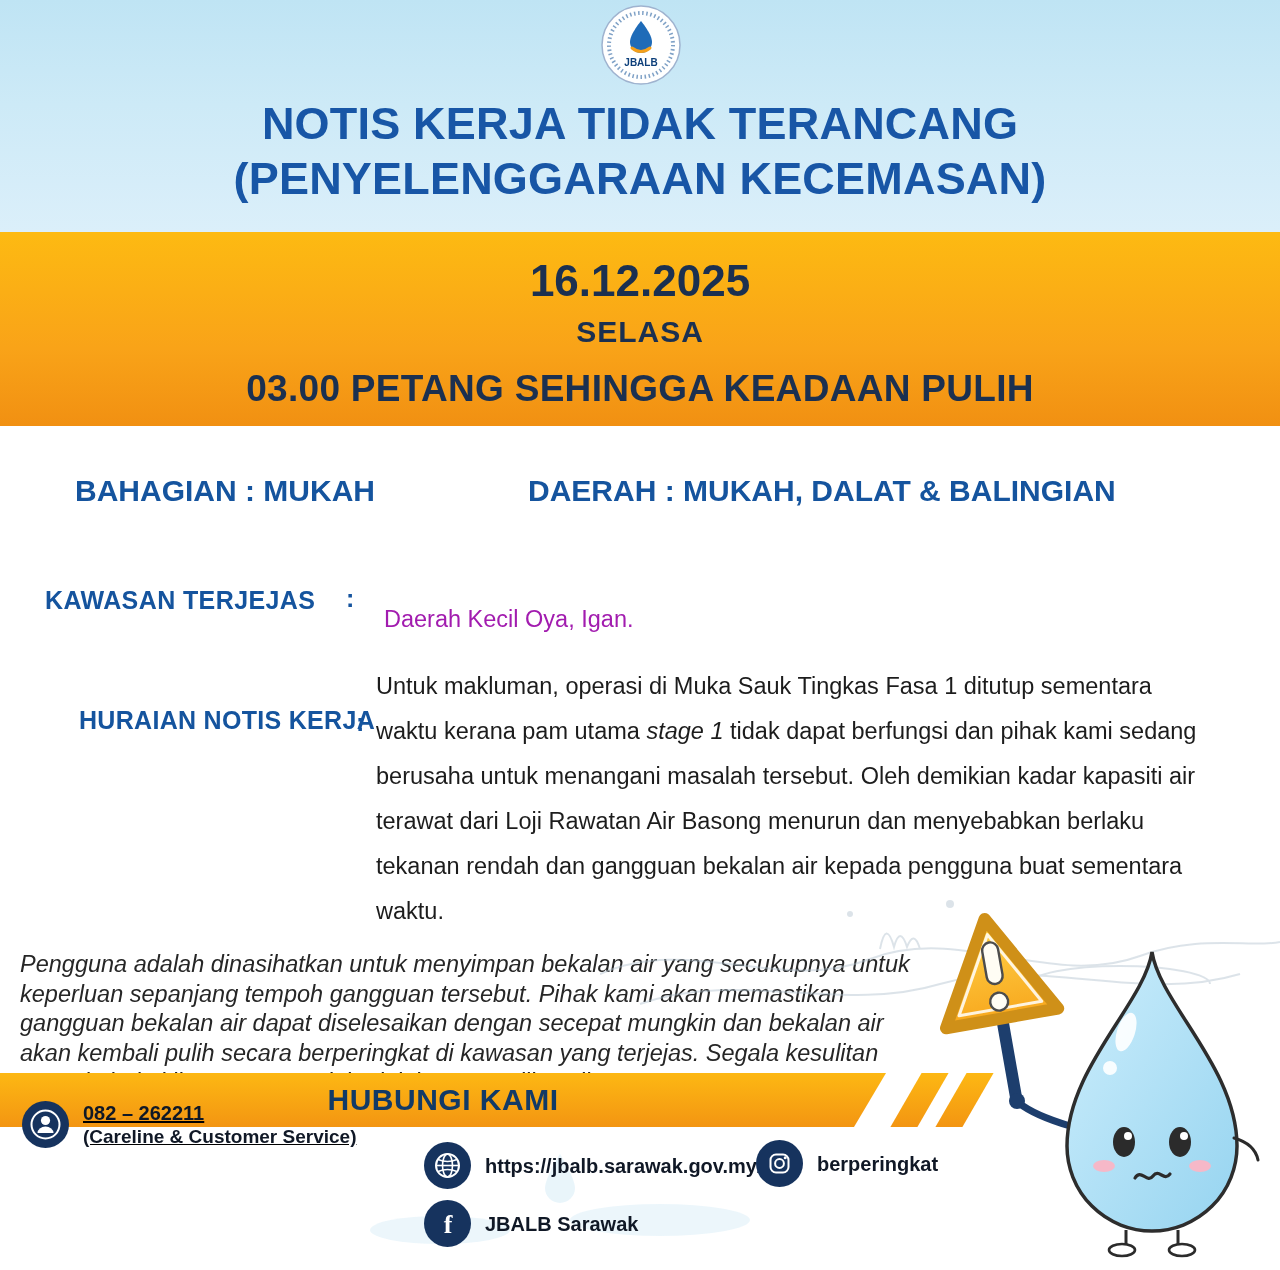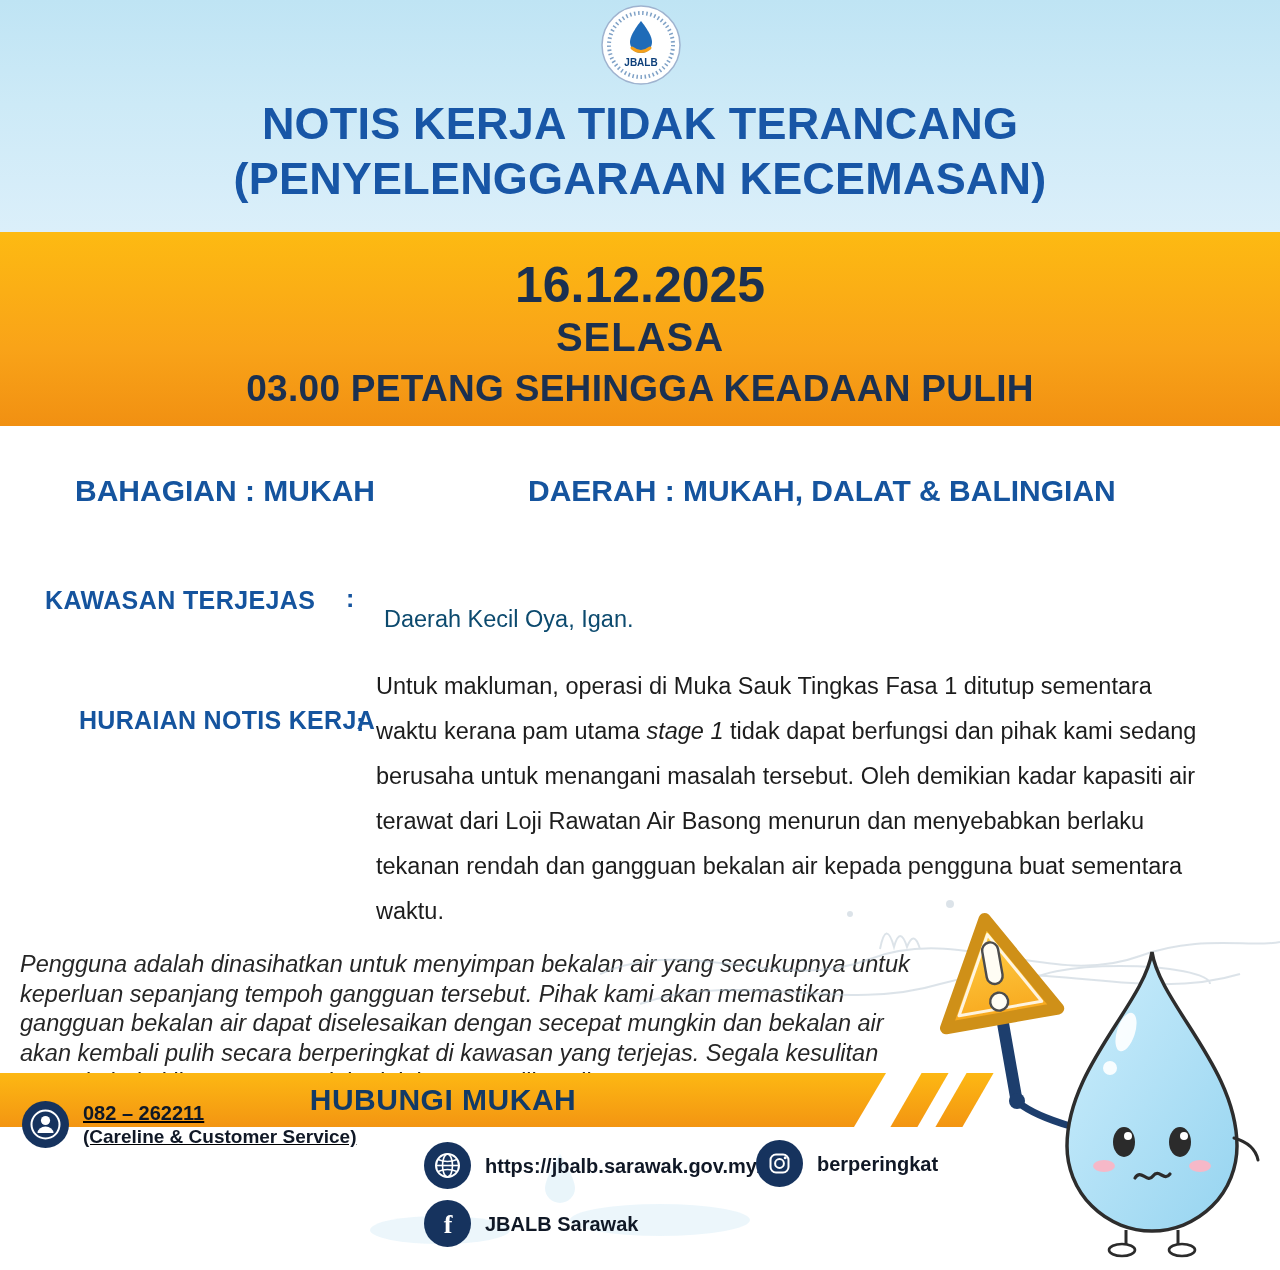--- a/index.html
+++ b/index.html
@@ -13,33 +13,33 @@
   .header { position:absolute; top:0; left:0; width:100%; height:232px;
             background:linear-gradient(180deg,#bfe4f4 0%,#cdeaf7 45%,#dbeffa 100%); }
   .logo { position:absolute; top:4px; left:600px; width:82px; height:82px; }
   .title { position:absolute; top:96px; left:0; width:100%; text-align:center;
            color:#1856a6; font-weight:800; font-size:45px; line-height:55px; letter-spacing:0.2px; }
 
   
   .schedule { position:absolute; top:232px; left:0; width:100%; height:194px;
               background:linear-gradient(180deg,#fdba12 0%,#f9a318 60%,#f19012 100%);
               color:#1b3050; font-weight:800; text-align:center; }
-  .sch-date { position:absolute; top:24px; width:100%; font-size:50px; }
-  .sch-day  { position:absolute; top:83px; width:100%; font-size:40px; letter-spacing:1px; }
+  .sch-date { position:absolute; top:24px; width:100%; font-size:44px; }
+  .sch-day  { position:absolute; top:83px; width:100%; font-size:30px; letter-spacing:1px; }
   .sch-time { position:absolute; top:136px; width:100%; font-size:37px; letter-spacing:0.3px; }
 
   
   .bahagian { position:absolute; top:474px; left:75px;  font-size:30px; font-weight:700; color:#15549e; }
   .daerah   { position:absolute; top:474px; left:528px; font-size:30px; font-weight:800; color:#15549e; }
 
   
   .kawasan-label { position:absolute; top:586px; left:45px;  font-size:25px; font-weight:800; color:#15549e; letter-spacing:0.4px;text-align:right; }
   .kawasan-colon { position:absolute; top:584px; left:346px; font-size:25px; font-weight:800; color:#15549e; }
   .kawasan-line1 { position:absolute; top:560px; left:384px; font-size:23.5px; color:#1c1c1c; }
-  .kawasan-line2 { position:absolute; top:606px; left:384px; font-size:23.5px; color:#0c4a6e; }
+  .kawasan-line2 { position:absolute; top:606px; left:384px; font-size:23.5px; color:#a21caf; }
 
   
   .huraian-label { position:absolute; top:706px; left:50px;  font-size:25px; font-weight:800; color:#15549e; letter-spacing:0.3px;margin-left:29px; }
   .huraian-colon { position:absolute; top:708px; left:356px; font-size:25px; font-weight:800; color:#15549e; }
   .huraian-text  { position:absolute; top:664px; left:376px; width:840px;
                    font-size:23.5px; line-height:45px; color:#1c1c1c; }
   .huraian-text .em { font-style:italic; }
 
   
   .advisory { position:absolute; top:950px; left:20px; width:900px;
@@ -165,21 +165,21 @@
         <path d="M-26,110 L-26,126" stroke="#2b2b2b" stroke-width="3"></path>
         <path d="M26,110 L26,126" stroke="#2b2b2b" stroke-width="3"></path>
         <ellipse cx="-30" cy="130" rx="13" ry="6" fill="#ffffff" stroke="#2b2b2b" stroke-width="2.6"></ellipse>
         <ellipse cx="30" cy="130" rx="13" ry="6" fill="#ffffff" stroke="#2b2b2b" stroke-width="2.6"></ellipse>
         <path d="M82,18 C96,22 104,30 106,40" stroke="#2b2b2b" stroke-width="3" fill="none" stroke-linecap="round"></path>
       </g>
     </svg>
   </div>
 
   <div class="cb-bar">
-    <span>HUBUNGI MUKAH</span>
+    <span>HUBUNGI KAMI</span>
   </div>
   <div class="cb-stripe s1"></div>
   <div class="cb-stripe s2"></div>
 
   <div class="splash-b">
     <svg viewBox="0 0 420 140" width="420" height="140">
       <ellipse cx="80" cy="102" rx="70" ry="14" fill="#d6ecf7"></ellipse>
       <ellipse cx="300" cy="92" rx="90" ry="16" fill="#d6ecf7"></ellipse>
       <path d="M200,26 C200,26 185,50 185,60 a15,15 0 0 0 30,0 C215,50 200,26 200,26 Z" fill="#cfe9f6"></path>
     </svg>

